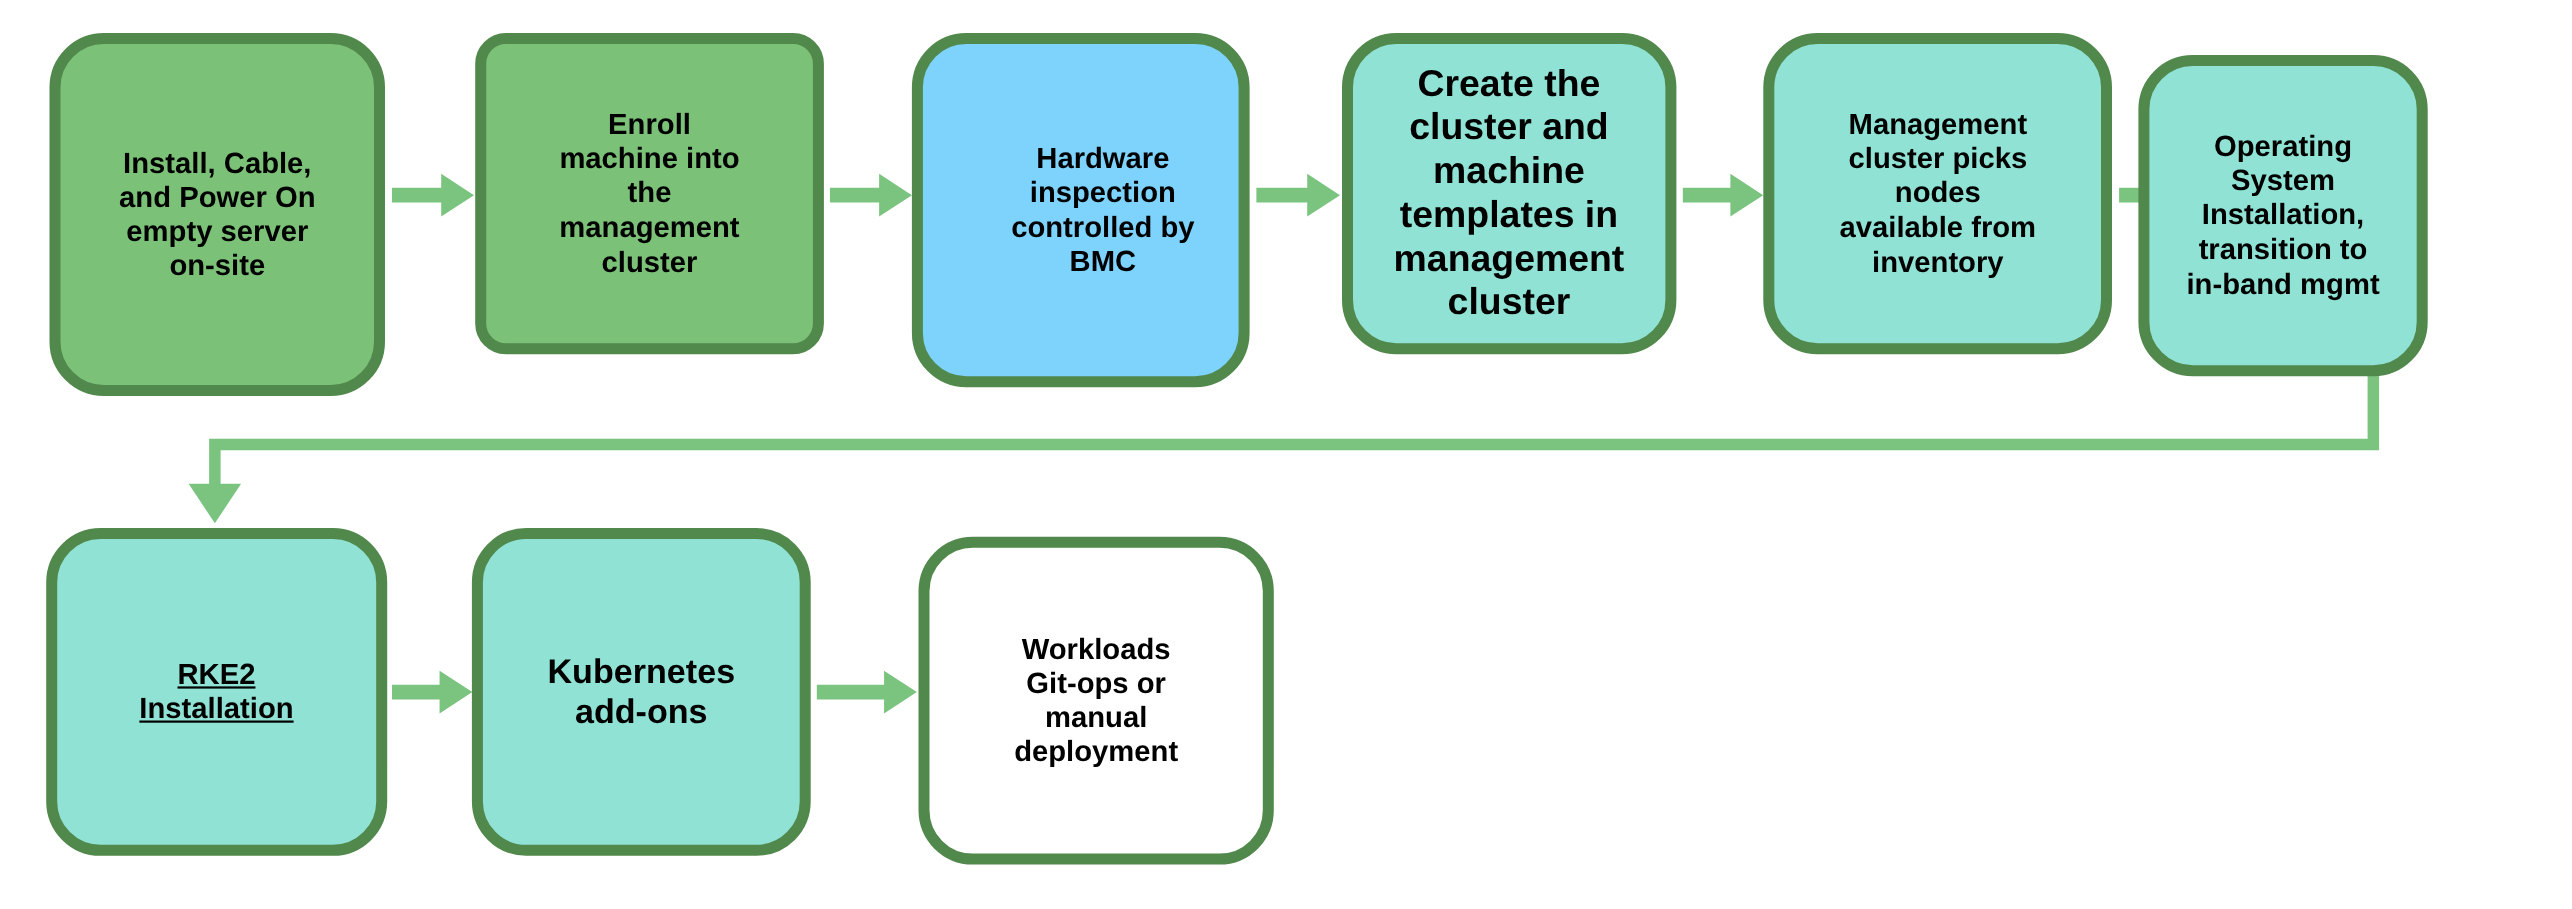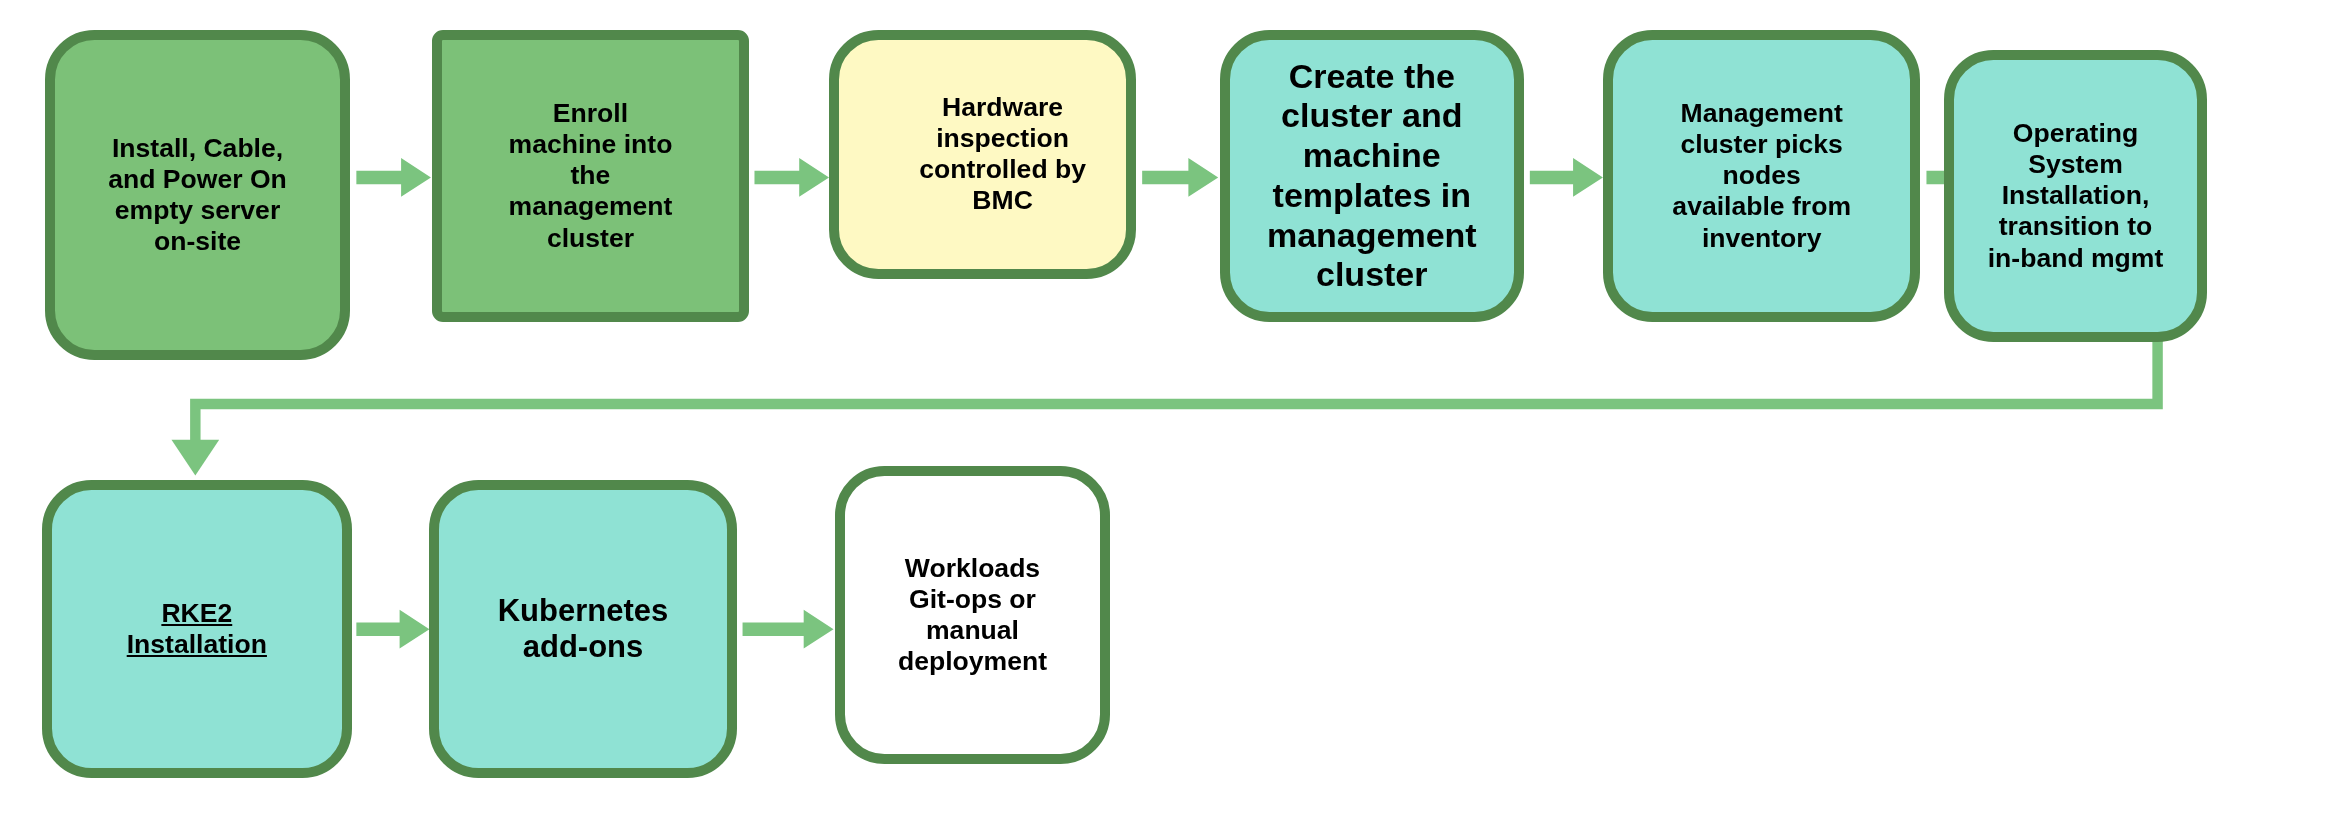--- a/index.html
+++ b/index.html
@@ -59,28 +59,28 @@
       </g>
   </svg>
 
   <div id="node-layer">
       <div class="node-box" style="left: 44.7321px; top: 29.8195px; width: 305.67px; height: 330px; background: rgb(124, 193, 120); border-color: rgb(81, 136, 75); border-width: 10.1691px; border-radius: 49.3843px;">
         <div class="node-label" style="font-size: 26.5709px;">Install, Cable,
 and Power On
 empty server
 on-site</div>
       </div>
-      <div class="node-box" style="left: 432.411px; top: 29.8195px; width: 316.107px; height: 292.231px; background: rgb(124, 193, 120); border-color: rgb(81, 136, 75); border-width: 10.1691px; border-radius: 11px;">
+      <div class="node-box" style="left: 432.411px; top: 29.8195px; width: 316.107px; height: 292.231px; background: rgb(124, 193, 120); border-color: rgb(81, 136, 75); border-width: 10.1691px; border-radius: 28px;">
         <div class="node-label" style="font-size: 26.5709px;">Enroll
 machine into
 the
 management
 cluster</div>
       </div>
-      <div class="node-box" style="left: 829.036px; top: 29.8195px; width: 307.161px; height: 249px; background: #fef9c3; border-color: rgb(81, 136, 75); border-width: 10.1691px; border-radius: 49.3843px; padding-left: 40px;">
+      <div class="node-box" style="left: 829.036px; top: 29.8195px; width: 307.161px; height: 322px; background: #7dd3fc; border-color: rgb(81, 136, 75); border-width: 10.1691px; border-radius: 49.3843px; padding-left: 40px;">
         <div class="node-label" style="font-size: 26.5709px;">Hardware
 inspection
 controlled by
 BMC</div>
       </div>
       <div class="node-box" style="left: 1219.7px; top: 29.8195px; width: 304.179px; height: 292.231px; background: rgb(143, 226, 212); border-color: rgb(81, 136, 75); border-width: 10.1691px; border-radius: 49.3843px;">
         <div class="node-label" style="font-size: 34px;">Create the
 cluster and
 machine
 templates in
@@ -102,21 +102,21 @@
 in-band mgmt</div>
       </div>
       <div class="node-box" style="left: 41.75px; top: 480.094px; width: 310.143px; height: 298.195px; background: rgb(143, 226, 212); border-color: rgb(81, 136, 75); border-width: 10.1691px; border-radius: 49.3843px;">
         <div class="node-label" style="font-size: 26.5709px; text-decoration: underline;">RKE2
 Installation</div>
       </div>
       <div class="node-box" style="left: 429.429px; top: 480.094px; width: 307.161px; height: 298.195px; background: rgb(143, 226, 212); border-color: rgb(81, 136, 75); border-width: 10.1691px; border-radius: 49.3843px;">
         <div class="node-label" style="font-size: 31px;">Kubernetes
 add-ons</div>
       </div>
-      <div class="node-box" style="left: 835px; top: 466px; width: 275px; height: 298.195px; background: rgb(255, 255, 255); border-color: rgb(81, 136, 75); border-width: 10.1691px; border-radius: 49.3843px;">
+      <div class="node-box" style="left: 835px; top: 488px; width: 323px; height: 298.195px; background: rgb(255, 255, 255); border-color: rgb(81, 136, 75); border-width: 10.1691px; border-radius: 49.3843px;">
         <div class="node-label" style="font-size: 26.5709px;">Workloads
 Git-ops or
 manual
 deployment</div>
       </div>
     </div>
 
 </div>
 
 </body></html>

